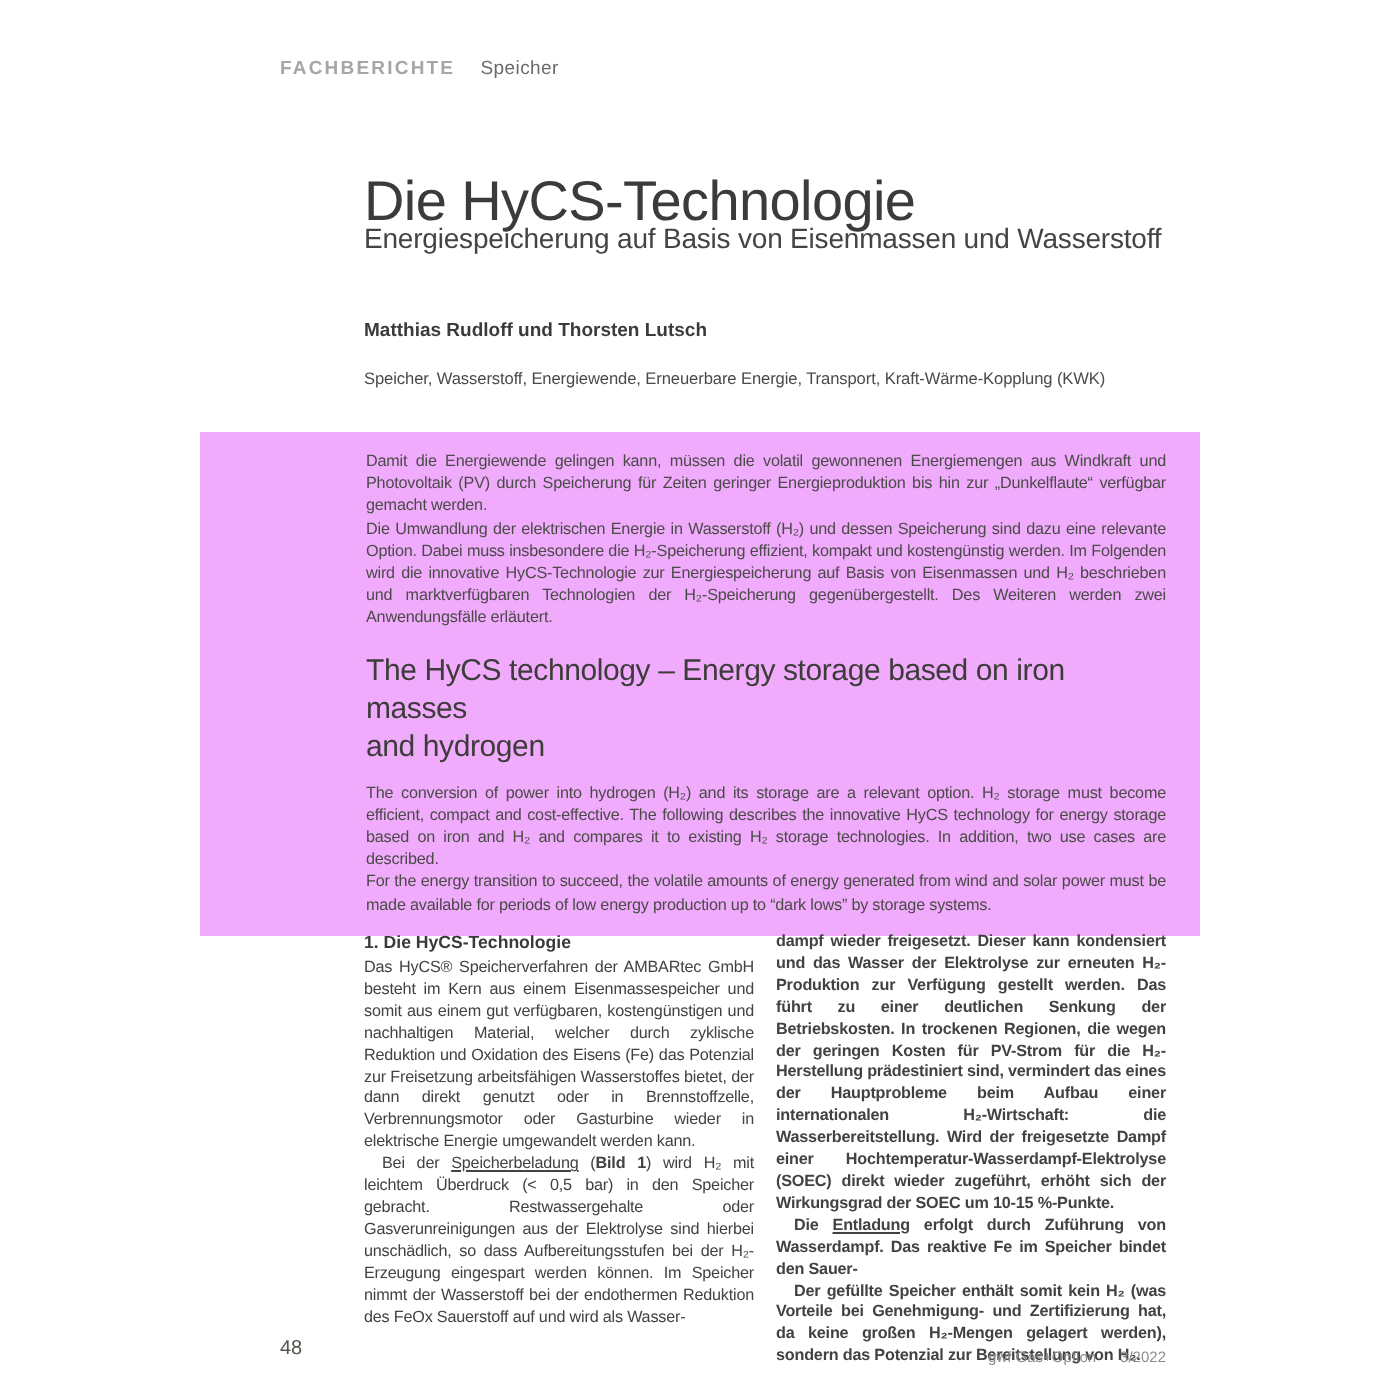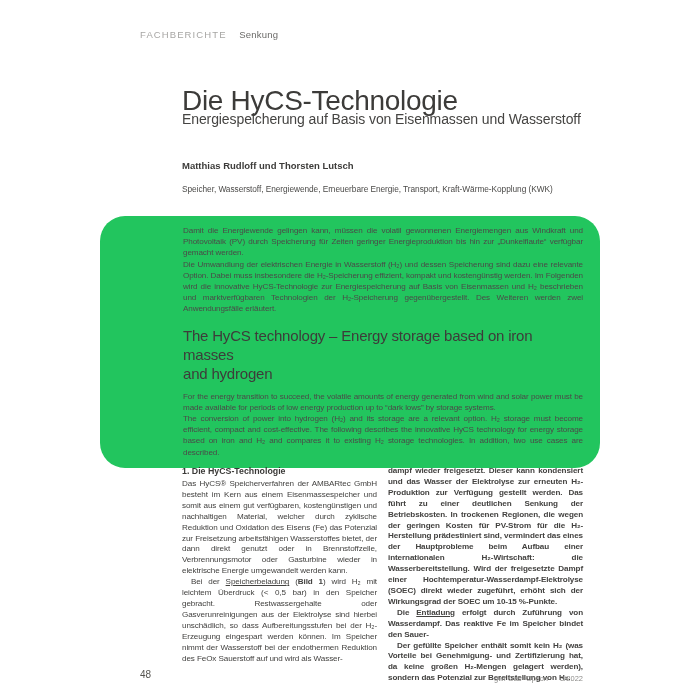--- a/index.html
+++ b/index.html
@@ -5,21 +5,21 @@
   html,body{margin:0;padding:0;}
   body{
     width:700px;height:700px;background:#ffffff;
     font-family:"Liberation Sans","DejaVu Sans",sans-serif;
     color:#3e3d3b;position:relative;overflow:hidden;
   }
   .page{position:absolute;inset:0;background:#ffffff;}
 
   
   .kicker{position:absolute;left:140px;top:29px;font-size:9.5px;}
-  .kicker .cat{color:#a7a6a4;font-weight:400;letter-spacing:1.1px;}
+  .kicker .cat{color:#a7a6a4;font-weight:700;letter-spacing:1.1px;}
   .kicker .topic{color:#6b6a68;margin-left:10px;letter-spacing:.2px;}
 
   
   .title{position:absolute;left:182px;top:85px;font-size:28px;font-weight:400;
          letter-spacing:-.3px;color:#3c3b39;}
   .subtitle{position:absolute;left:182px;top:111px;font-size:14px;color:#454442;letter-spacing:-.1px;}
   .authors{position:absolute;left:182px;top:160px;font-size:9.5px;font-weight:700;color:#3c3b39;}
   .keywords{position:absolute;left:182px;top:184px;font-size:8.3px;color:#4b4a48;letter-spacing:-.05px;}
 
   
@@ -49,37 +49,37 @@
   .journal-line{position:absolute;right:117px;top:674px;font-size:7.5px;color:#8c8b89;}
   .journal-line .issue{margin-left:12px;}
 </style>
 </head>
 <body>
 
 <div class="page">
 
   <div class="kicker">
     <span class="cat">FACHBERICHTE</span>
-    <span class="topic">Senkung</span>
+    <span class="topic">Speicher</span>
   </div>
 
   <h1 class="title" style="margin:0;">Die HyCS-Technologie</h1>
   <div class="subtitle">Energiespeicherung auf Basis von Eisenmassen und Wasserstoff</div>
   <div class="authors">Matthias Rudloff und Thorsten Lutsch</div>
   <div class="keywords">Speicher, Wasserstoff, Energiewende, Erneuerbare Energie, Transport, Kraft-Wärme-Kopplung (KWK)</div>
 
-  <div class="abstract-box" style="background: #22c55e; border-radius: 25px;">
+  <div class="abstract-box" style="background: #f0abfc;">
     <p class="abs-p">Damit die Energiewende gelingen kann, müssen die volatil gewonnenen Energiemengen aus Windkraft und Photovoltaik (PV) durch Speicherung für Zeiten geringer Energieproduktion bis hin zur „Dunkelflaute“ verfügbar gemacht werden.</p>
     <p class="abs-p">Die Umwandlung der elektrischen Energie in Wasserstoff (H₂) und dessen Speicherung sind dazu eine relevante Option. Dabei muss insbesondere die H₂-Speicherung effizient, kompakt und kostengünstig werden. Im Folgenden wird die innovative HyCS-Technologie zur Energiespeicherung auf Basis von Eisenmassen und H₂ beschrieben und marktverfügbaren Technologien der H₂-Speicherung gegenübergestellt. Des Weiteren werden zwei Anwendungsfälle erläutert.</p>
     <h2 class="en-heading">
       <span>The HyCS technology – Energy storage based on iron masses</span>
       <span>and hydrogen</span>
     </h2>
+    <p class="abs-p">The conversion of power into hydrogen (H₂) and its storage are a relevant option. H₂ storage must become efficient, compact and cost-effective. The following describes the innovative HyCS technology for energy storage based on iron and H₂ and compares it to existing H₂ storage technologies. In addition, two use cases are described.</p>
     <p class="abs-p">For the energy transition to succeed, the volatile amounts of energy generated from wind and solar power must be made available for periods of low energy production up to “dark lows” by storage systems.</p>
-    <p class="abs-p">The conversion of power into hydrogen (H₂) and its storage are a relevant option. H₂ storage must become efficient, compact and cost-effective. The following describes the innovative HyCS technology for energy storage based on iron and H₂ and compares it to existing H₂ storage technologies. In addition, two use cases are described.</p>
   </div>
 
   <div class="col col-left">
     <h3 class="sec-heading">1. Die HyCS-Technologie</h3>
     <p class="body-p">Das HyCS® Speicherverfahren der AMBARtec GmbH besteht im Kern aus einem Eisenmassespeicher und somit aus einem gut verfügbaren, kostengünstigen und nachhaltigen Material, welcher durch zyklische Reduktion und Oxidation des Eisens (Fe) das Potenzial zur Freisetzung arbeitsfähigen Wasserstoffes bietet, der dann direkt genutzt oder in Brennstoffzelle, Verbrennungsmotor oder Gasturbine wieder in elektrische Energie umgewandelt werden kann.</p>
     <p class="body-p indent"><span>Bei der </span><span class="u-term">Speicherbeladung</span><span> (</span><span class="fig-ref">Bild 1</span><span>) wird H₂ mit leichtem Überdruck (&lt; 0,5 bar) in den Speicher gebracht. Restwassergehalte oder Gasverunreinigungen aus der Elektrolyse sind hierbei unschädlich, so dass Aufbereitungsstufen bei der H₂-Erzeugung eingespart werden können. Im Speicher nimmt der Wasserstoff bei der endothermen Reduktion des FeOx Sauerstoff auf und wird als Wasser-</span></p>
   </div>
 
   <div class="col col-right">
     <p class="body-p">dampf wieder freigesetzt. Dieser kann kondensiert und das Wasser der Elektrolyse zur erneuten H₂-Produktion zur Verfügung gestellt werden. Das führt zu einer deutlichen Senkung der Betriebskosten. In trockenen Regionen, die wegen der geringen Kosten für PV-Strom für die H₂-Herstellung prädestiniert sind, vermindert das eines der Hauptprobleme beim Aufbau einer internationalen H₂-Wirtschaft: die Wasserbereitstellung. Wird der freigesetzte Dampf einer Hochtemperatur-Wasserdampf-Elektrolyse (SOEC) direkt wieder zugeführt, erhöht sich der Wirkungsgrad der SOEC um 10-15 %-Punkte.</p>

